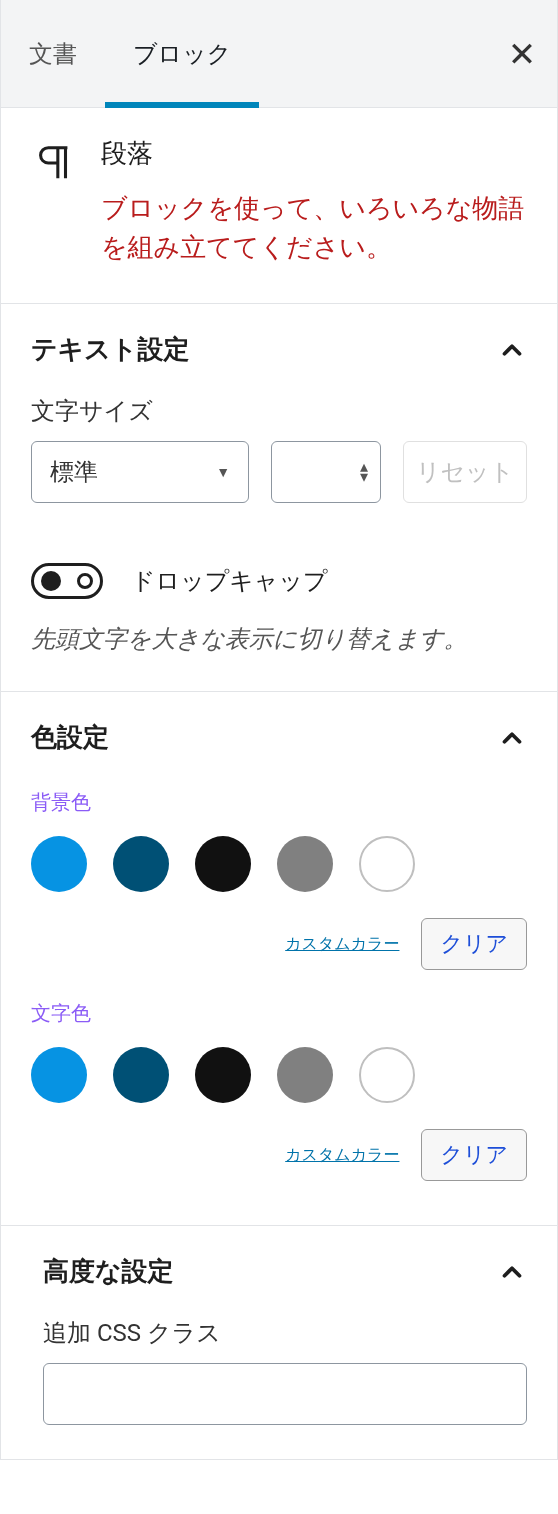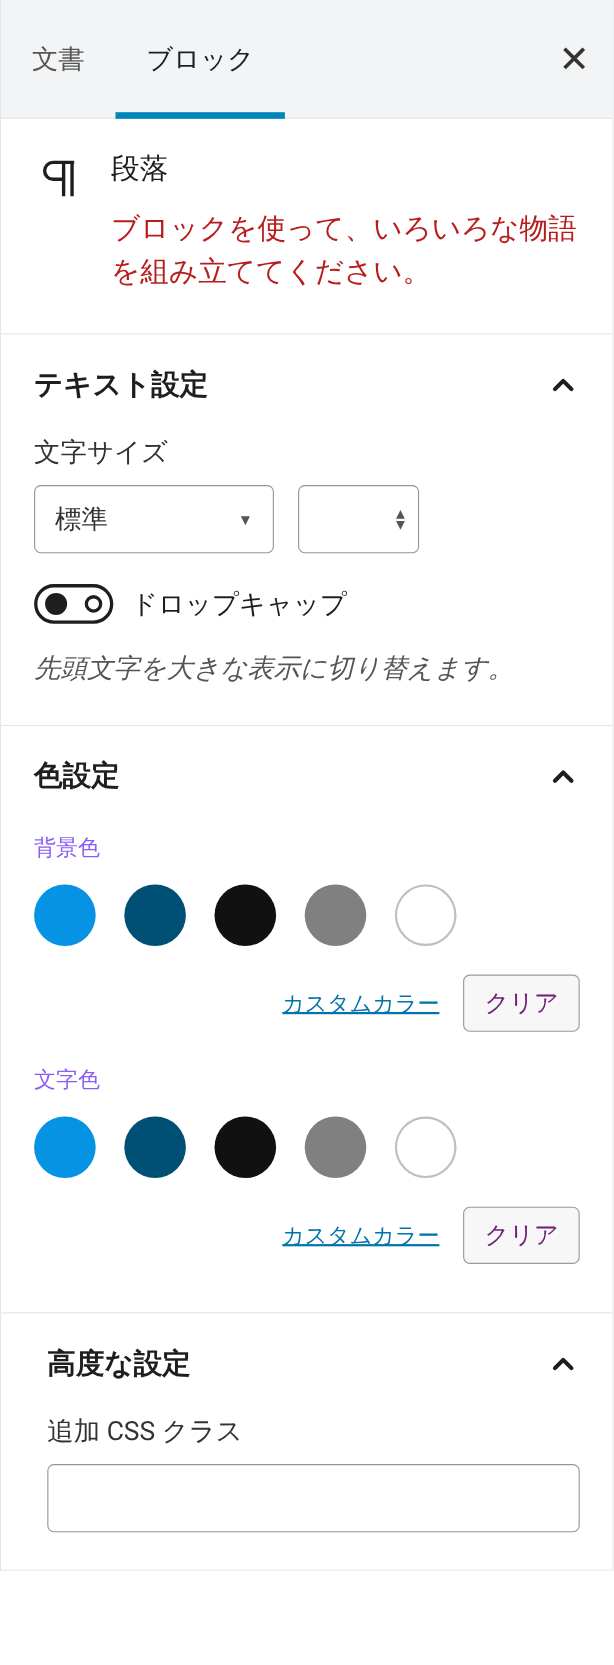--- a/index.html
+++ b/index.html
@@ -90,21 +90,21 @@
     background:#fff;
   }
   .num-input .spin { font-size: 16px; line-height: 10px; color:#555; display:flex; flex-direction:column; }
   .reset-btn {
     height: 62px; flex:1;
     border: 1px solid #e0e0e0; border-radius:6px;
     background:#fff;
     font-size: 24px; color:#c0c0c0;
     display:flex; align-items:center; justify-content:center;
   }
-  .toggle-row { display:flex; align-items:center; gap: 16px; margin-top: 28px; }
+  .toggle-row { display:flex; align-items:center; gap: 28px; margin-top: 60px; }
   .toggle {
     width: 72px; height: 36px; border:3px solid #1e1e1e; border-radius: 36px;
     position: relative; cursor:pointer;
   }
   .toggle .knob {
     width: 20px; height: 20px; border-radius:50%;
     background:#1e1e1e; position:absolute; top:50%; left:7px; transform:translateY(-50%);
   }
   .toggle .ring {
     width: 16px; height:16px; border:3px solid #1e1e1e; border-radius:50%;
@@ -118,26 +118,26 @@
   .swatch {
     width: 56px; height: 56px; border-radius: 50%;
     cursor:pointer;
   }
   .swatch.outline { border: 2px solid #bfbfbf; background:#fff; }
   .color-actions {
     display:flex; justify-content:flex-end; align-items:center; gap: 22px;
     margin-top: 26px; margin-bottom: 30px;
   }
   .link-btn {
-    font-size: 20px; color:#0073aa; text-decoration: underline;
+    font-size: 16px; color:#0073aa; text-decoration: underline;
     cursor:pointer; padding: 6px 0;
   }
   .clear-btn {
     border:1px solid #999; border-radius:6px; background:#f7f7f7;
-    font-size: 22px; color:#701a75; padding: 10px 18px; cursor:pointer;
+    font-size: 22px; color:#1d4ed8; padding: 10px 18px; cursor:pointer;
   }
   .css-input {
     width:100%; height: 62px; border:1px solid #8d96a0; border-radius:6px;
     background:#fff; padding: 0 14px; font-size:22px;
   }
 </style>
 </head>
 <body>
 
 <div class="panel">
@@ -181,20 +181,23 @@
         <div class="select">
           <span>標準</span>
           <span class="tri">▼</span>
         </div>
         <div class="num-input">
           <span class="spin">
               <span>▴</span>
               <span>▾</span>
             </span>
         </div>
+        <button class="reset-btn">
+          <span>リセット</span>
+        </button>
       </div>
 
       <div class="toggle-row">
         <div class="toggle">
           <div class="knob"></div>
           <div class="ring"></div>
         </div>
         <span class="toggle-label">ドロップキャップ</span>
       </div>
       <p class="hint">先頭文字を大きな表示に切り替えます。</p>

